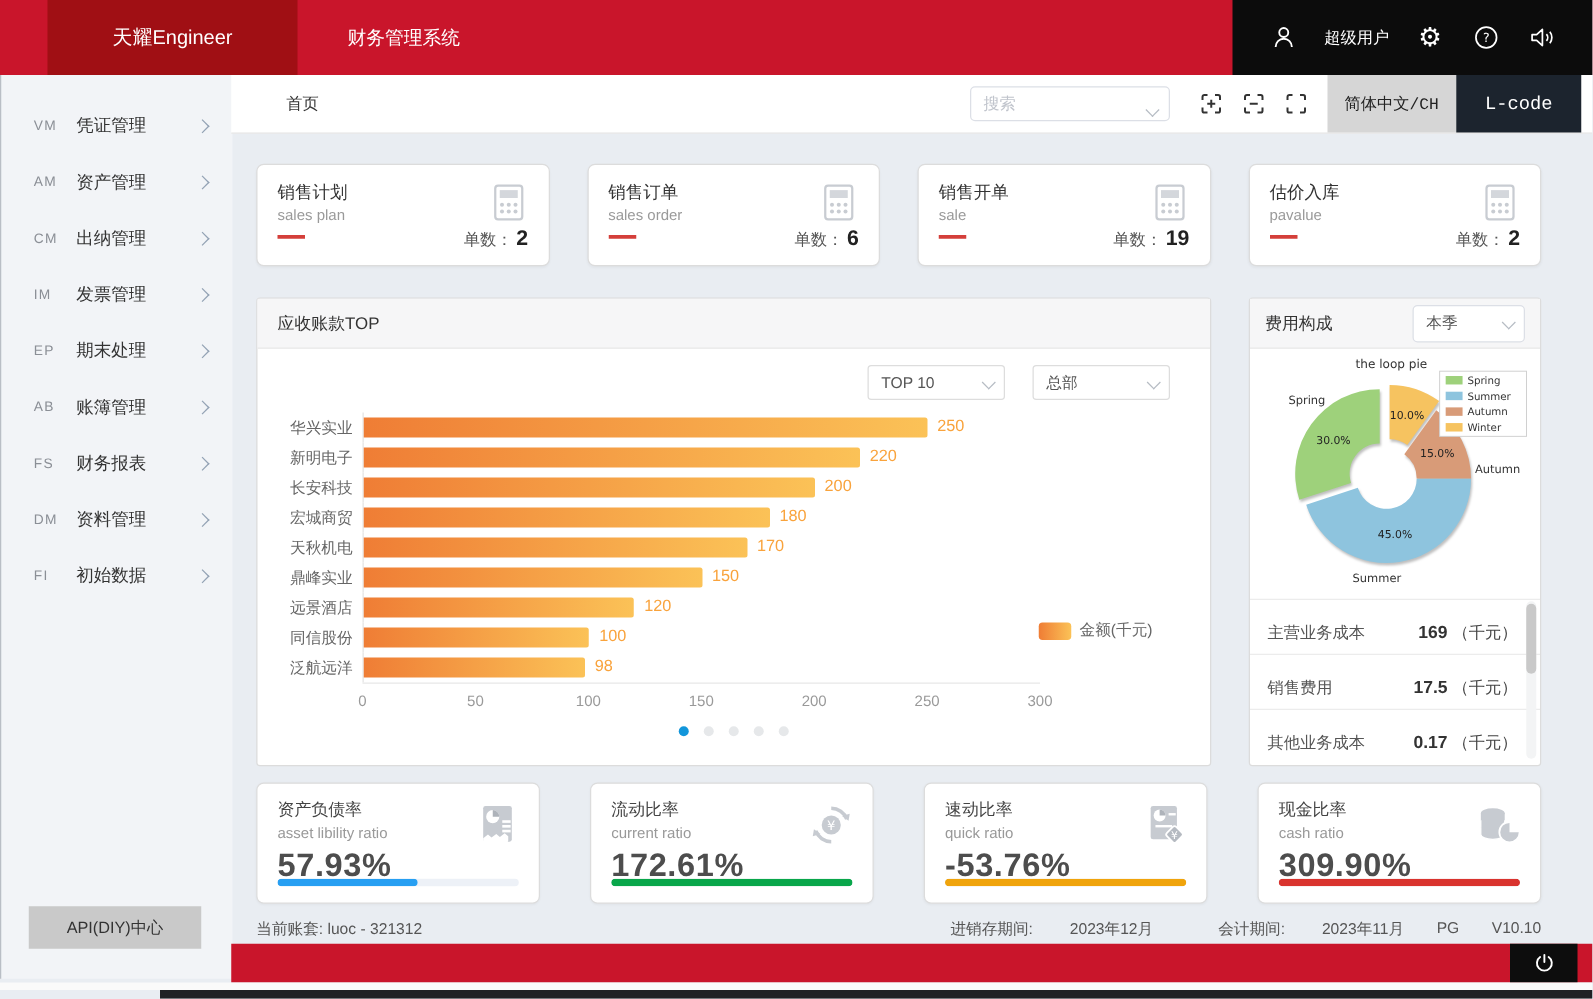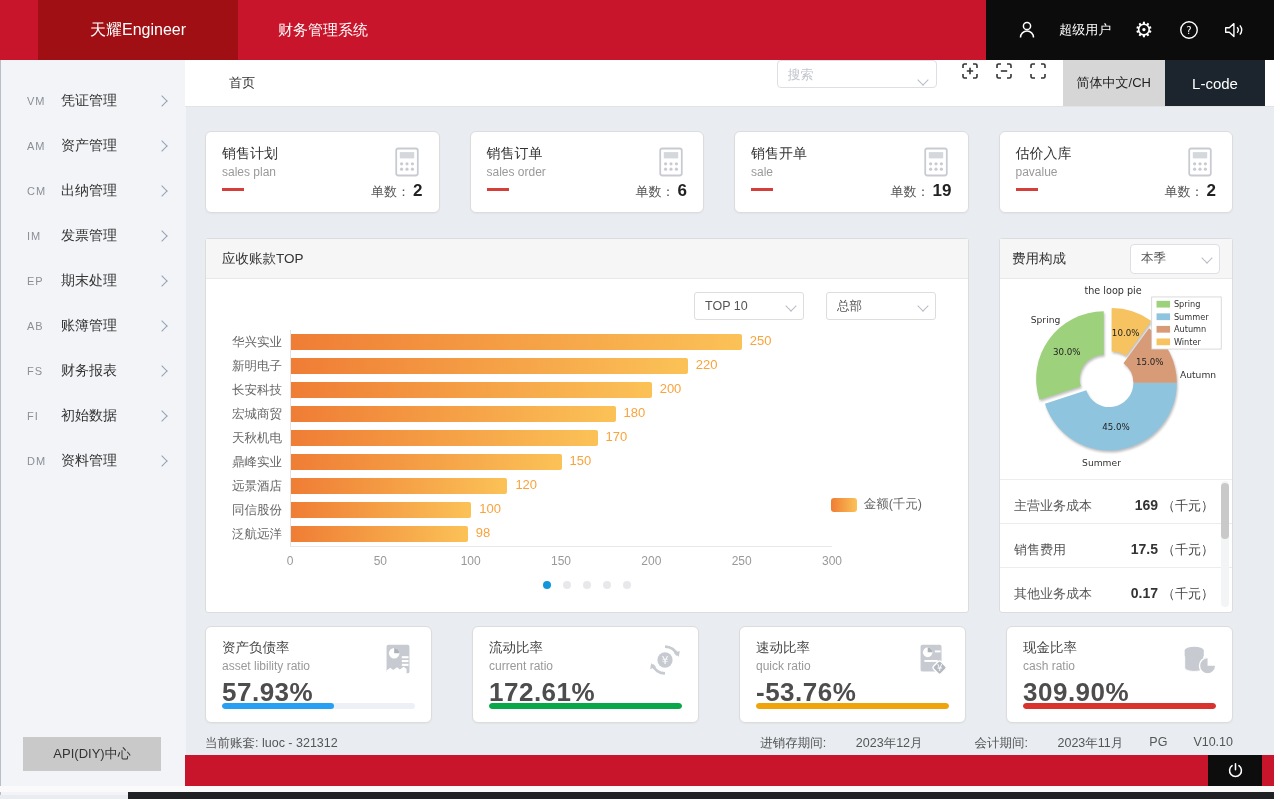--- a/index.html
+++ b/index.html
@@ -12,34 +12,34 @@
   .hdr-logo{margin-left:38px;width:200px;height:60px;background:#a00f14;color:#fff;font-size:16px;
             display:flex;align-items:center;justify-content:center;}
   .hdr-title{margin-left:40px;color:#fff;font-size:15px;}
   .hdr-right{position:absolute;right:0;top:0;width:272px;height:60px;background:#0c0c0c;
              display:flex;align-items:center;justify-content:space-evenly;padding:0 8px;}
   .hdr-user{color:#fff;font-size:13px;}
   .hicon{width:24px;height:24px;display:flex;align-items:center;justify-content:center;}
   .gear-glyph{font-family:"DejaVu Sans",sans-serif;color:#fff;font-size:21px;line-height:1;}
 
   
-  .sidebar{position:absolute;top:60px;left:0;width:185px;bottom:4px;background:#f2f4f7;border-left:1px solid #b9bec5;}
+  .sidebar{position:absolute;top:60px;left:0;width:185px;bottom:16px;background:#f2f4f7;border-left:1px solid #b9bec5;}
   .menu{padding-top:18px;}
   .side-item{height:45px;display:flex;align-items:center;padding:0 20px 0 26px;cursor:pointer;}
   .side-code{width:28px;font-size:11px;color:#8b8f96;letter-spacing:1px;}
   .side-label{flex:1;font-size:14px;color:#333;margin-left:6px;}
   .chev{width:7px;height:7px;border-top:1.5px solid #93a2b4;border-right:1.5px solid #93a2b4;transform:rotate(45deg);}
   .api-btn{position:absolute;left:22px;bottom:24px;width:138px;height:34px;background:#c9c9c9;color:#333;
            font-size:13px;display:flex;align-items:center;justify-content:center;cursor:pointer;}
 
   
   .main{position:absolute;left:185px;top:60px;right:0;bottom:0;}
   .toolbar{height:46px;background:#fff;border-bottom:1px solid #e3e3e3;display:flex;align-items:center;}
   .home-tab{margin-left:44px;font-size:13px;color:#333;}
-  .tb-right{margin-left:auto;display:flex;align-items:flex-start;}
+  .tb-right{margin-left:auto;display:flex;align-items:center;font-family:Liberation Mono, monospace;}
   .search-wrap{position:relative;width:160px;height:28px;margin-right:22px;}
   .search-input{width:100%;height:100%;box-sizing:border-box;border:1px solid #dcdfe6;border-radius:4px;
                 padding:0 26px 0 10px;font-size:13px;color:#555;font-family:inherit;}
   .search-input::placeholder{color:#c0c4cc;}
   .search-arrow{position:absolute;right:10px;top:10px;}
   .arrow-dn{width:7px;height:7px;border-right:1.3px solid #b6bcc4;border-bottom:1.3px solid #b6bcc4;
             transform:rotate(45deg);display:inline-block;}
   .tb-icons{display:flex;gap:12px;margin-right:14px;}
   .tb-icons .hicon{width:22px;height:22px;cursor:pointer;}
   .lang-btn{height:46px;padding:0 14px;background:#d6d6d6;color:#222;font-size:13px;
@@ -193,27 +193,27 @@
     <span class="side-code">AB</span>
     <span class="side-label">账簿管理</span>
     <span class="chev"></span>
         </div>
         <div class="side-item">
     <span class="side-code">FS</span>
     <span class="side-label">财务报表</span>
     <span class="chev"></span>
         </div>
         <div class="side-item">
+    <span class="side-code">DM</span>
+    <span class="side-label">资料管理</span>
+    <span class="chev"></span>
+        </div>
+        <div class="side-item">
     <span class="side-code">FI</span>
     <span class="side-label">初始数据</span>
-    <span class="chev"></span>
-        </div>
-        <div class="side-item">
-    <span class="side-code">DM</span>
-    <span class="side-label">资料管理</span>
     <span class="chev"></span>
         </div>
       </nav>
     <div class="api-btn">API(DIY)中心</div>
   </div>
 
   <div class="main">
 
     <div class="toolbar">
       <span class="home-tab">首页</span>

